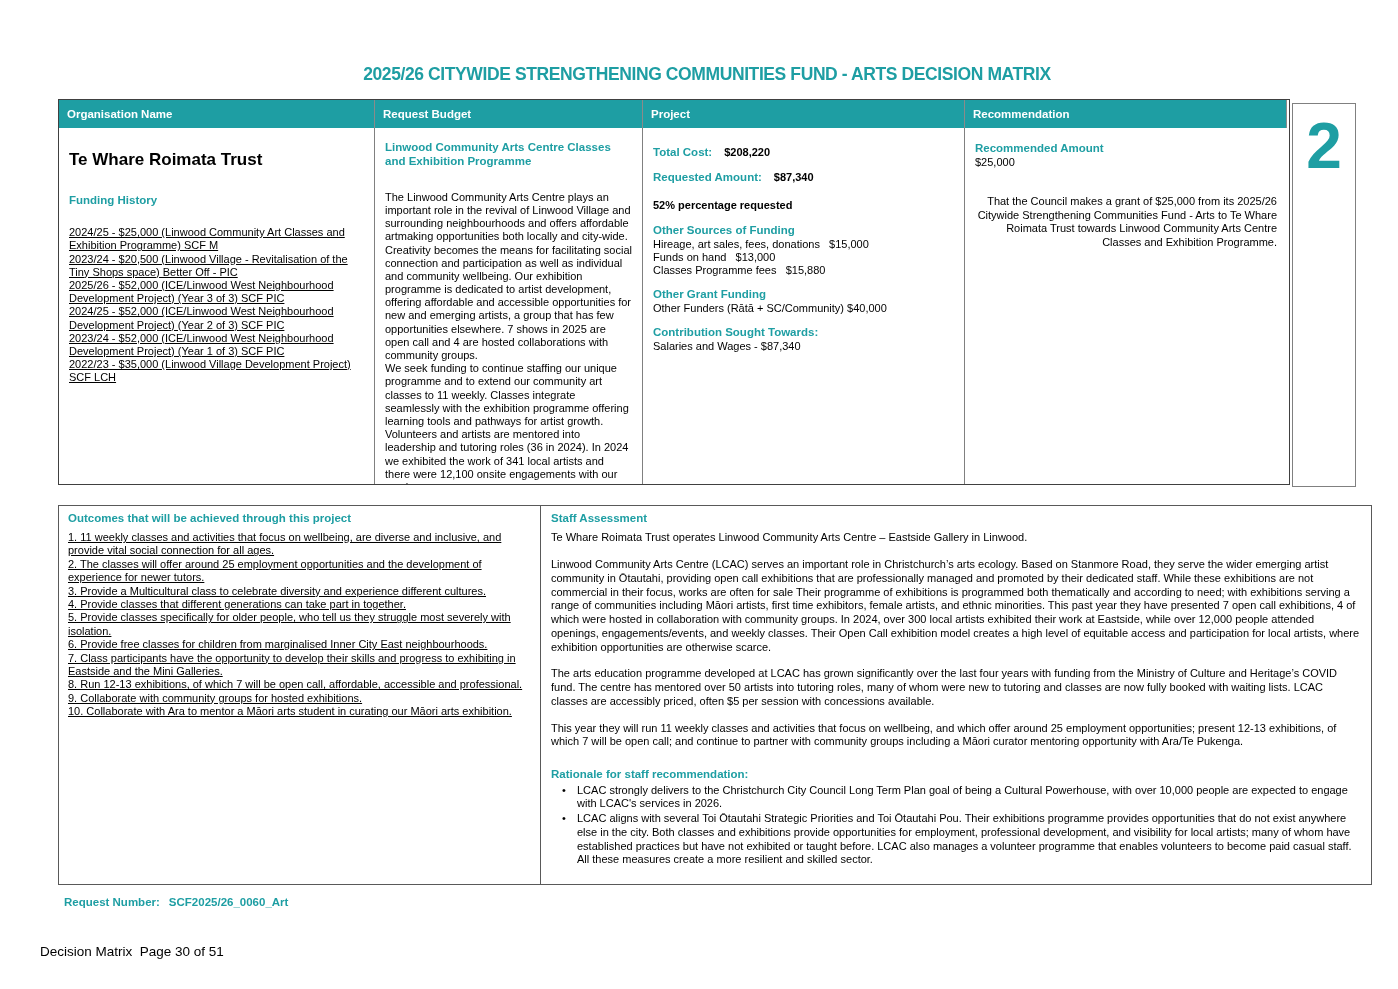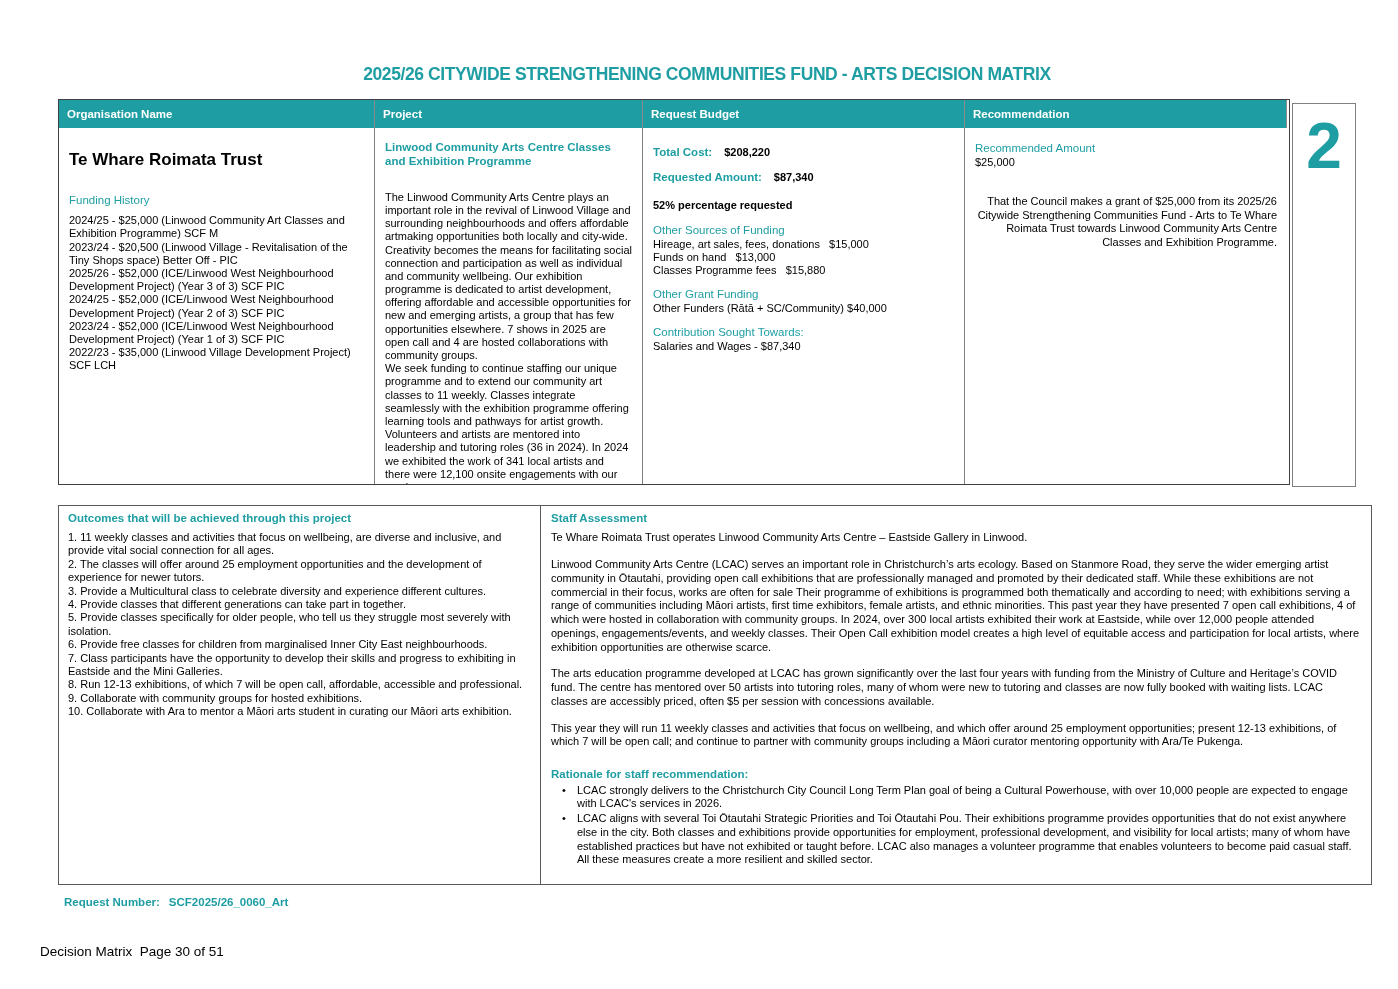--- a/index.html
+++ b/index.html
@@ -24,22 +24,22 @@
     display:flex;align-items:center;padding:0 8px;
     border-right:1px solid #8a8a8a;box-sizing:border-box;
   }
   .matrix .hcell:last-child{border-right:none;}
   .matrix .bcell{
     border-right:1px solid #808080;box-sizing:border-box;background:#fff;
     padding:8px 10px;font-size:11px;line-height:1.2;overflow:hidden;
   }
   .matrix .bcell:last-child{border-right:none;}
   .org-name{font-weight:700;font-size:17px;margin-top:14px;}
-  .sec-label{color:#1E9EA3;font-weight:400;font-size:11.5px;}
-  .org-funding-label{margin-top:24px;margin-bottom:6px;}
+  .sec-label{color:#1E9EA3;font-weight:700;font-size:11.5px;}
+  .org-funding-label{margin-top:24px;margin-bottom:18px;}
   .proj-title{color:#1E9EA3;font-weight:700;font-size:11.5px;margin-top:4px;line-height:1.25;}
   .proj-body{margin-top:22px;}
   .proj-body p{margin:0;}
   .budget-block{margin-bottom:11px;}
   .budget-inline .lbl{color:#1E9EA3;font-weight:700;font-size:11.5px;}
   .budget-inline .val{font-weight:700;margin-left:12px;}
   .bold-line{font-weight:700;margin:14px 0 12px 0;}
   .prewrap{white-space:pre-wrap;}
   .rec-amount-label{margin-top:6px;}
   .rec-amount{margin-bottom:26px;}
@@ -57,21 +57,21 @@
     border:1px solid #595959;box-sizing:border-box;display:flex;background:#fff;
   }
   .outcomes-cell{
     width:482px;box-sizing:border-box;border-right:1px solid #595959;
     padding:5px 9px;font-size:11px;line-height:1.22;overflow:hidden;
   }
   .assessment-cell{
     flex:1;box-sizing:border-box;padding:5px 10px;font-size:11px;line-height:1.25;overflow:hidden;
   }
   .outcomes-title,.assessment-title{color:#1E9EA3;font-weight:700;font-size:11.5px;margin-bottom:6px;}
-  .outcome-item{margin:0;}
+  .outcome-item{margin:0;text-decoration:underline;}
   .sa-para{margin:0 0 13px 0;}
   .rationale-label{color:#1E9EA3;font-weight:700;font-size:11.5px;margin:18px 0 2px 0;}
   .bullet-row{display:flex;margin:0 0 1px 0;}
   .bullet-glyph{width:26px;flex:0 0 26px;text-align:center;}
   .bullet-text{flex:1;}
   
   .request-number{
     position:absolute;left:64px;top:896px;font-size:11.5px;font-weight:700;color:#1E9EA3;
   }
   .request-number .rn-value{margin-left:9px;}
@@ -79,22 +79,22 @@
     position:absolute;left:40px;top:944px;font-size:13.5px;color:#000;white-space:pre;
   }
 </style>
 </head>
 <body>
 
 <div class="page-title">2025/26 CITYWIDE STRENGTHENING COMMUNITIES FUND - ARTS DECISION MATRIX</div>
 
 <div class="matrix">
   <div class="hcell">Organisation Name</div>
+  <div class="hcell">Request Budget</div>
   <div class="hcell">Project</div>
-  <div class="hcell">Request Budget</div>
   <div class="hcell">Recommendation</div>
 
   <div class="bcell">
     <div class="org-name">Te Whare Roimata Trust</div>
     <div class="sec-label org-funding-label">Funding History</div>
     <div>
         <div class="outcome-item">2024/25 - $25,000 (Linwood Community Art Classes and Exhibition Programme) SCF M</div>
         <div class="outcome-item">2023/24 - $20,500 (Linwood Village - Revitalisation of the Tiny Shops space) Better Off - PIC</div>
         <div class="outcome-item">2025/26 - $52,000 (ICE/Linwood West Neighbourhood Development Project) (Year 3 of 3) SCF PIC</div>
         <div class="outcome-item">2024/25 - $52,000 (ICE/Linwood West Neighbourhood Development Project) (Year 2 of 3) SCF PIC</div>

